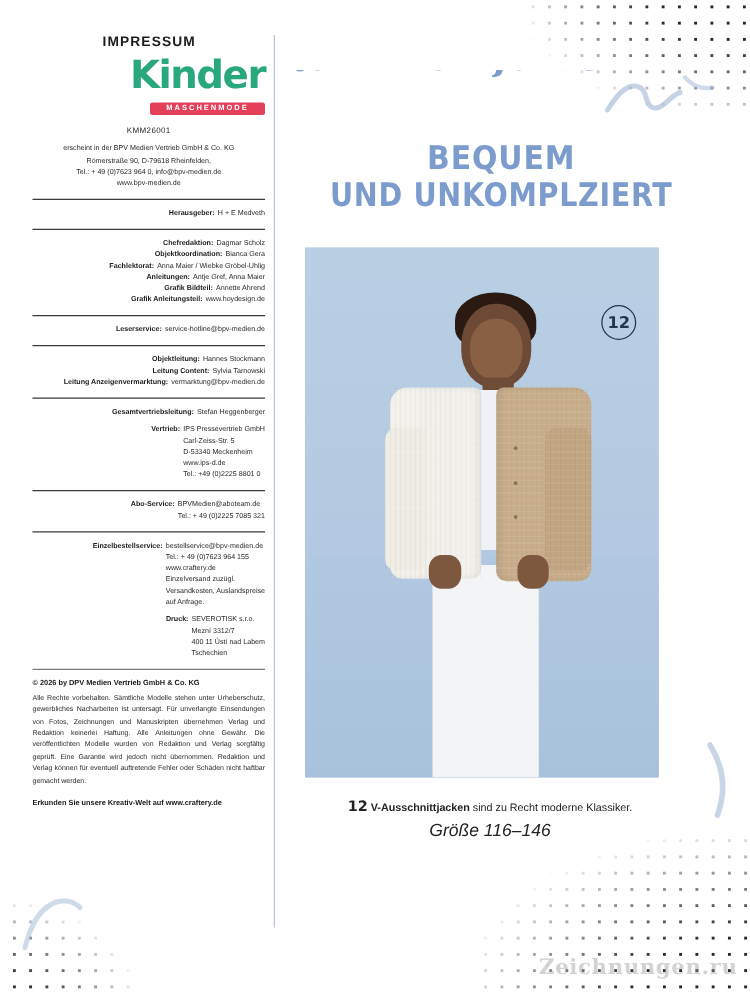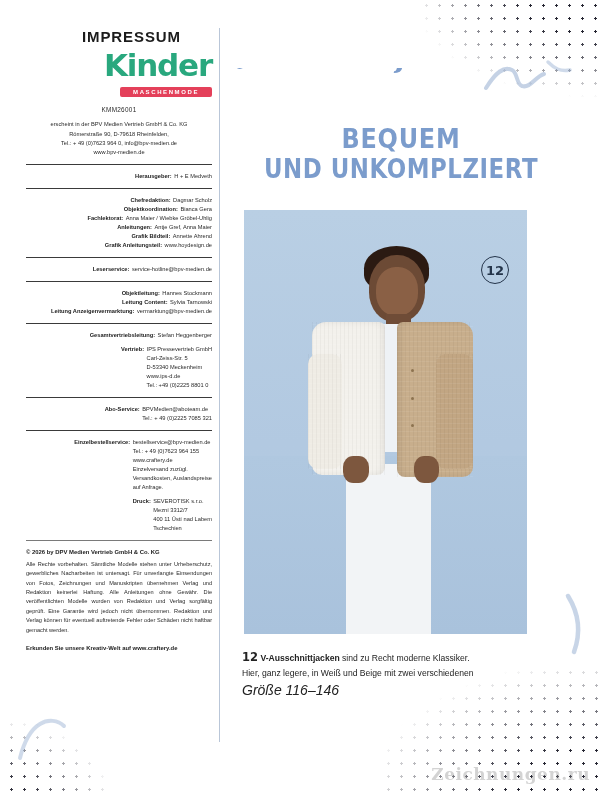--- a/index.html
+++ b/index.html
@@ -41,21 +41,21 @@
   .brush-tr{top:54px;right:22px;width:96px;height:42px;}
   .brush-bl{bottom:36px;left:14px;width:70px;height:56px;}
   .brush-mr{top:590px;right:4px;width:40px;height:70px;}
 
   
   .v-divider{position:absolute;left:219px;top:28px;width:1px;height:714px;background:#b9c6d8;}
 
   
   .imprint{position:absolute;left:26px;top:28px;width:186px;color:#2a2a2a;}
   .imprint-title{
-    font-size:15px;font-weight:bold;letter-spacing:.9px;color:#1b1b1b;
+    font-size:11px;font-weight:bold;letter-spacing:.9px;color:#1b1b1b;
     text-align:left;padding-left:56px;margin-bottom:6px;
   }
   .logo-wrap{text-align:right;margin:2px 0 6px 0;}
   .logo-kinder{
     font-family:"DejaVu Sans", sans-serif;
     font-size:31px;font-weight:bold;color:#29a87e;letter-spacing:-1.2px;
     line-height:.95;display:block;
   }
   .logo-band{
     display:inline-block;background:#e4405a;color:#fff;
@@ -74,21 +74,21 @@
   .row .lbl{font-weight:bold;text-align:right;color:#1b1b1b;white-space:nowrap;}
   .row .val{text-align:left;margin-left:2.5px;color:#2a2a2a;}
   .row .val .sub{display:block;}
   .grp{margin-bottom:5px;}
 
   .copy-block{font-size:5.6px;line-height:1.68;color:#2a2a2a;text-align:justify;margin-top:4px;}
   .copy-head{font-weight:bold;font-size:5.9px;color:#1b1b1b;margin-bottom:1.5px;}
   .crafters{font-weight:bold;font-size:5.9px;color:#1b1b1b;margin-top:9px;}
 
   
-  .right{position:absolute;left:236px;top:16px;width:364px;height:768px;}
+  .right{position:absolute;left:236px;top:4px;width:364px;height:768px;}
 
   .headline{position:absolute;top:58px;left:0;width:330px;text-align:center;}
   .script{
     display:block;position:relative;height:52px;
   }
   .script svg{position:absolute;left:-6px;top:-6px;}
   .script text{
     font-family:"DejaVu Serif", serif;
     font-style:italic;font-weight:bold;font-size:30px;fill:#7b9ccc;
   }
@@ -141,21 +141,21 @@
   .hand-r{position:absolute;left:60%;top:58%;width:9%;height:6.5%;background:#7d573e;border-radius:40%;}
   .pants{position:absolute;left:36%;top:60%;width:30%;height:40%;background:#f2f4f6;border-radius:8px 8px 0 0;}
   .knit-tex{
     position:absolute;inset:0;opacity:.33;
     background-image:repeating-linear-gradient(90deg, rgba(0,0,0,.10) 0 1px, transparent 1px 4px),
                      repeating-linear-gradient(0deg, rgba(255,255,255,.22) 0 1px, transparent 1px 5px);
   }
   .btn-dot{position:absolute;width:3px;height:3px;border-radius:50%;background:#8d7350;}
 
   
-  .caption{position:absolute;left:6px;top:632px;width:300px;text-align:left;color:#232323;}
+  .caption{position:absolute;left:6px;top:632px;width:300px;text-align:center;color:#232323;}
   .cap-line{font-size:8.6px;line-height:1.62;}
   .cap-num{font-family:"DejaVu Sans", sans-serif;font-weight:bold;font-size:11.5px;}
   .cap-strong{font-weight:bold;}
   .cap-size{font-style:italic;font-size:14px;margin-top:1px;}
   .credits{
     margin-top:14px;font-size:7.2px;letter-spacing:.55px;color:#585858;
   }
 
   .watermark{
     position:absolute;right:10px;bottom:16px;
@@ -407,21 +407,20 @@
         <div class="hand-r"></div>
       </div>
       <div class="badge">12</div>
     </div>
 
     <div class="caption">
       <div class="cap-line">
         <span class="cap-num">12</span>
         <span class="cap-strong">V-Ausschnittjacken</span><span> sind zu Recht moderne Klassiker.</span>
       </div>
-      <div class="cap-line">Hier, ganz legere, in Weiß und Beige mit zwei verschiedenen</div>
       <div class="cap-size">Größe 116–146</div>
     </div>
 
   </div>
 
   <div class="watermark">Zeichnungen.ru</div>
 
 </div>
 
 </body></html>

